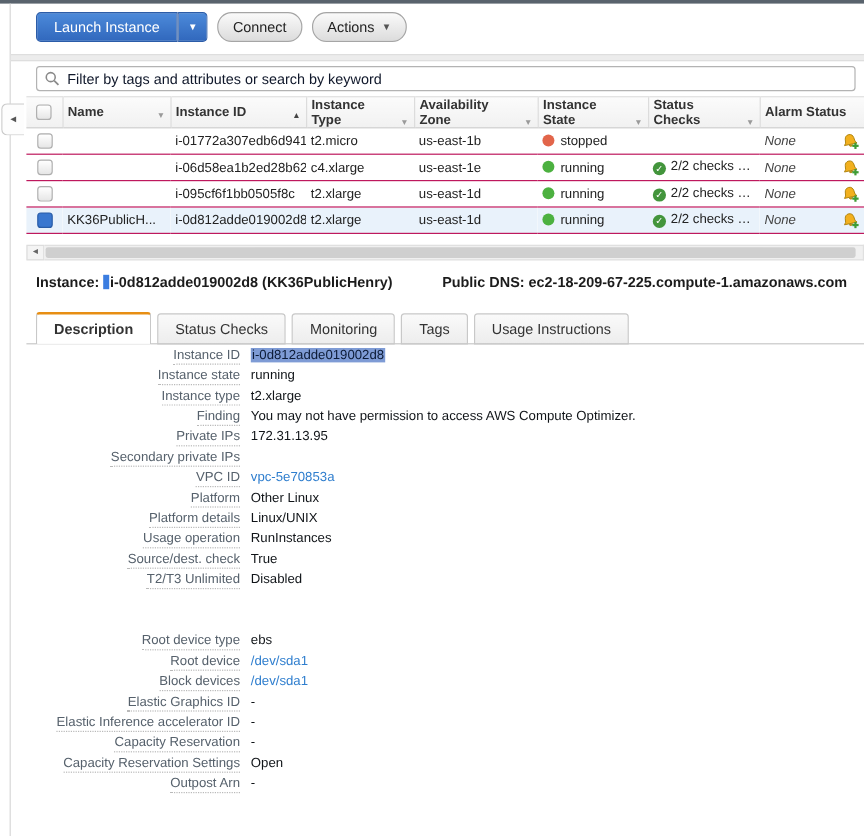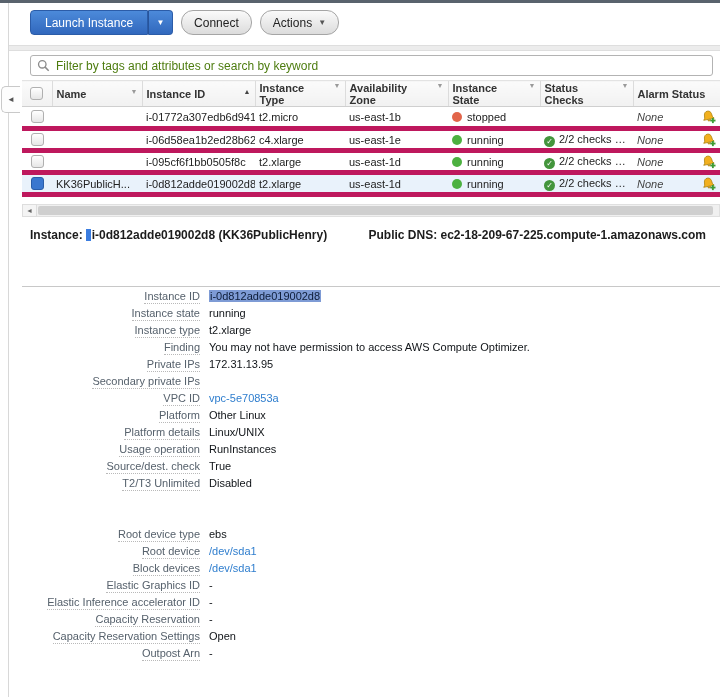--- a/index.html
+++ b/index.html
@@ -24,34 +24,34 @@
   .btn-gray .caret { font-size:8px; color:#555; margin-left:6px; }
   .btn-blue-caret .caret { font-size:8px; }
 
   .band { position:absolute; left:9px; top:45px; width:711px; height:6px; background:#ececec;
     border-top:1px solid #dedede; border-bottom:1px solid #dedede; }
 
   
   .filter-row { position:absolute; left:30px; top:55px; width:683px; height:21px; }
   .filter-box { width:100%; height:100%; border:1px solid #b3b3b3; border-radius:3px; background:#fff;
     display:flex; align-items:center; padding:0 6px; cursor:text; }
-  .filter-box .ph { color:#4d7c0f; font-size:12px; margin-left:6px; white-space:nowrap; overflow:hidden; }
+  .filter-box .ph { color:#0f172a; font-size:12px; margin-left:6px; white-space:nowrap; overflow:hidden; }
 
   
   .tablewrap { position:absolute; left:22px; top:80px; width:698px; }
   table { border-collapse:collapse; table-layout:fixed; width:698px; font-size:11px; }
   col.c0{width:30px} col.c1{width:90px} col.c2{width:113px} col.c3{width:90px}
   col.c4{width:103px} col.c5{width:92px} col.c6{width:93px} col.c7{width:87px}
   thead th { height:26px; background:linear-gradient(#fbfbfb,#f1f1f1); border-bottom:1px solid #cfcfcf;
     border-top:1px solid #e3e3e3; font-weight:bold; color:#333; text-align:left; padding:0 4px; cursor:pointer; }
   thead th + th { border-left:1px solid #dcdcdc; }
-  th .hwrap { display:flex; align-items:flex-start; justify-content:space-between; }
+  th .hwrap { display:flex; align-items:flex-end; justify-content:space-between; }
   .sort-caret { font-size:7px; color:#9a9a9a; margin-left:2px; }
   .sort-caret.asc { color:#444; }
-  tbody td { height:22px; border-bottom:5px solid #be185d; padding:0 4px; color:#222; white-space:nowrap; overflow:hidden; }
+  tbody td { height:22px; border-bottom:1px solid #be185d; padding:0 4px; color:#222; white-space:nowrap; overflow:hidden; }
   tbody tr { background:#fff; cursor:pointer; }
   tbody tr.selected { background:#e9f2fb; }
   .cb { width:13px; height:13px; border:1px solid #b0b0b0; border-radius:3px;
     background:linear-gradient(#fff,#e6e6e6); margin:0 auto; cursor:pointer; }
   .cb.checked { background:#3a77cf; border-color:#2a5da8; }
   .dot { display:inline-block; width:10px; height:10px; border-radius:50%; margin-right:5px; vertical-align:-1px; }
   .chk-ic { display:inline-block; width:11px; height:11px; border-radius:50%; background:#43953c; color:#fff;
     font-size:8px; line-height:11px; text-align:center; margin-right:4px; vertical-align:-1px; }
   .alarm-cell { display:flex; align-items:center; justify-content:space-between; }
   .none-txt { font-style:italic; color:#444; }
@@ -307,20 +307,37 @@
   </div>
 
   <div class="summary">
     <span>Instance:</span><span class="sel-block"></span><span>i-0d812adde019002d8 (KK36PublicHenry)</span>
     <span class="dns-group">
       <span>Public DNS:</span>
       <span>ec2-18-209-67-225.compute-1.amazonaws.com</span>
     </span>
   </div>
 
+  <div class="tabs">
+      <div class="tab active">
+    <span>Description</span>
+  </div>
+      <div class="tab">
+    <span>Status Checks</span>
+  </div>
+      <div class="tab">
+    <span>Monitoring</span>
+  </div>
+      <div class="tab">
+    <span>Tags</span>
+  </div>
+      <div class="tab">
+    <span>Usage Instructions</span>
+  </div>
+    </div>
   <div class="tabs-baseline"></div>
 
   <div class="desc-pane">
       <div class="field-row">
     <div class="f-label"><span>Instance ID</span></div>
     <div class="f-value selected-text">i-0d812adde019002d8</div>
   </div>
       <div class="field-row">
     <div class="f-label"><span>Instance state</span></div>
     <div class="f-value">running</div>

